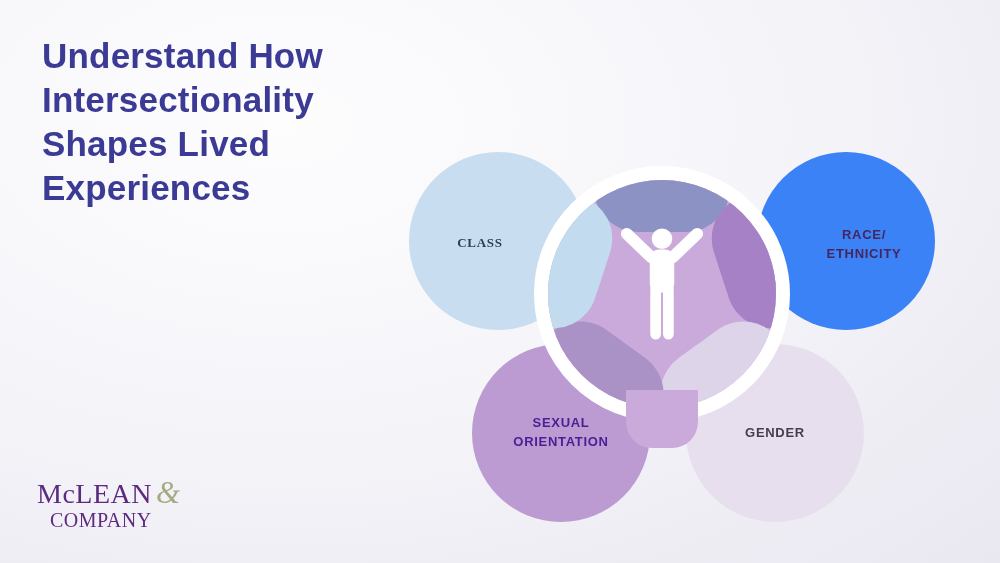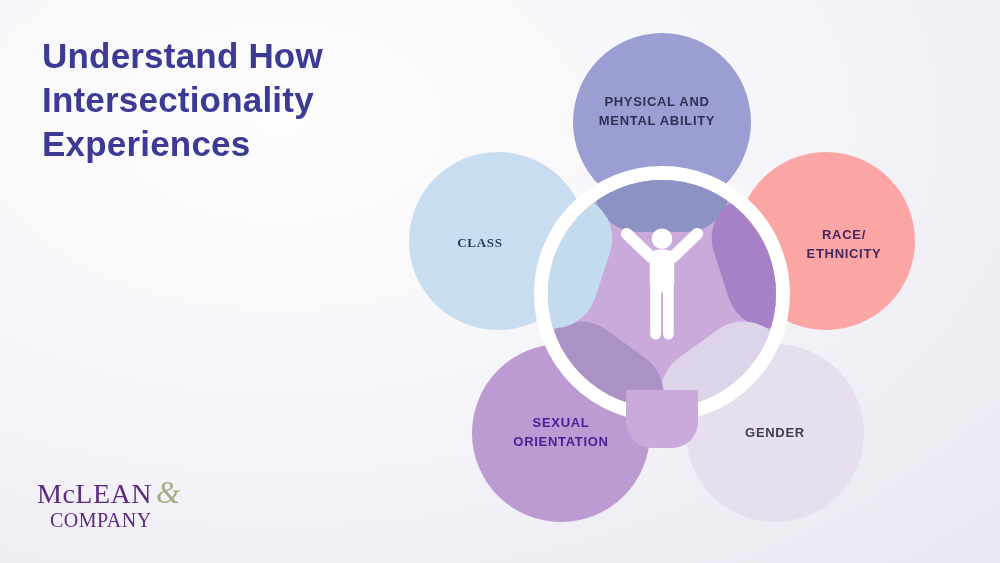--- a/index.html
+++ b/index.html
@@ -23,21 +23,21 @@
   .circle{
     position:absolute;width:178px;height:178px;border-radius:50%;
     display:flex;align-items:center;justify-content:center;z-index:1;
   }
   .clabel{
     font-size:13px;font-weight:700;letter-spacing:.7px;line-height:1.45;
     text-align:center;
   }
   .clabel span{display:block;}
   .c-top   {left:183px;top:3px;   background:#9a9ed3;}
-  .c-right {left:347px;top:122px; background:#fca5a5;}
+  .c-right {left:367px;top:122px; background:#3b82f6;}
   .c-br    {left:296px;top:314px; background:#e8dfee;}
   .c-bl    {left:82px; top:314px; background:#bb9bd1;}
   .c-left  {left:19px; top:122px; background:#c8ddf0;}
   .c-top  .clabel{color:#2e3154;transform:translate(-5px,-10px);}
   .c-right.circle .clabel{color:#46265c;transform:translate(18px,4px);}
   .c-br   .clabel{color:#433d4d;}
   .c-bl   .clabel{color:#4c1d95;}
   .c-left .clabel{color:#2e3d56;transform:translate(-18px,2px);font-family:Liberation Serif, serif;}
 
   .ring{
@@ -72,31 +72,26 @@
   .logo-line2{font-size:20px;line-height:27px;letter-spacing:.5px;margin-left:13px;}
 </style>
 </head>
 <body>
 
 <div class="slide">
 
   <h1 class="title">
     <span>Understand How</span>
     <span>Intersectionality</span>
+    <span>Shapes Lived</span>
     <span>Experiences</span>
   </h1>
 
   <div class="diagram">
 
-    <div class="circle c-top">
-      <div class="clabel">
-        <span>PHYSICAL AND</span>
-        <span>MENTAL ABILITY</span>
-      </div>
-    </div>
 
     <div class="circle c-right">
       <div class="clabel">
         <span>RACE/</span>
         <span>ETHNICITY</span>
       </div>
     </div>
 
     <div class="circle c-br">
       <div class="clabel">

